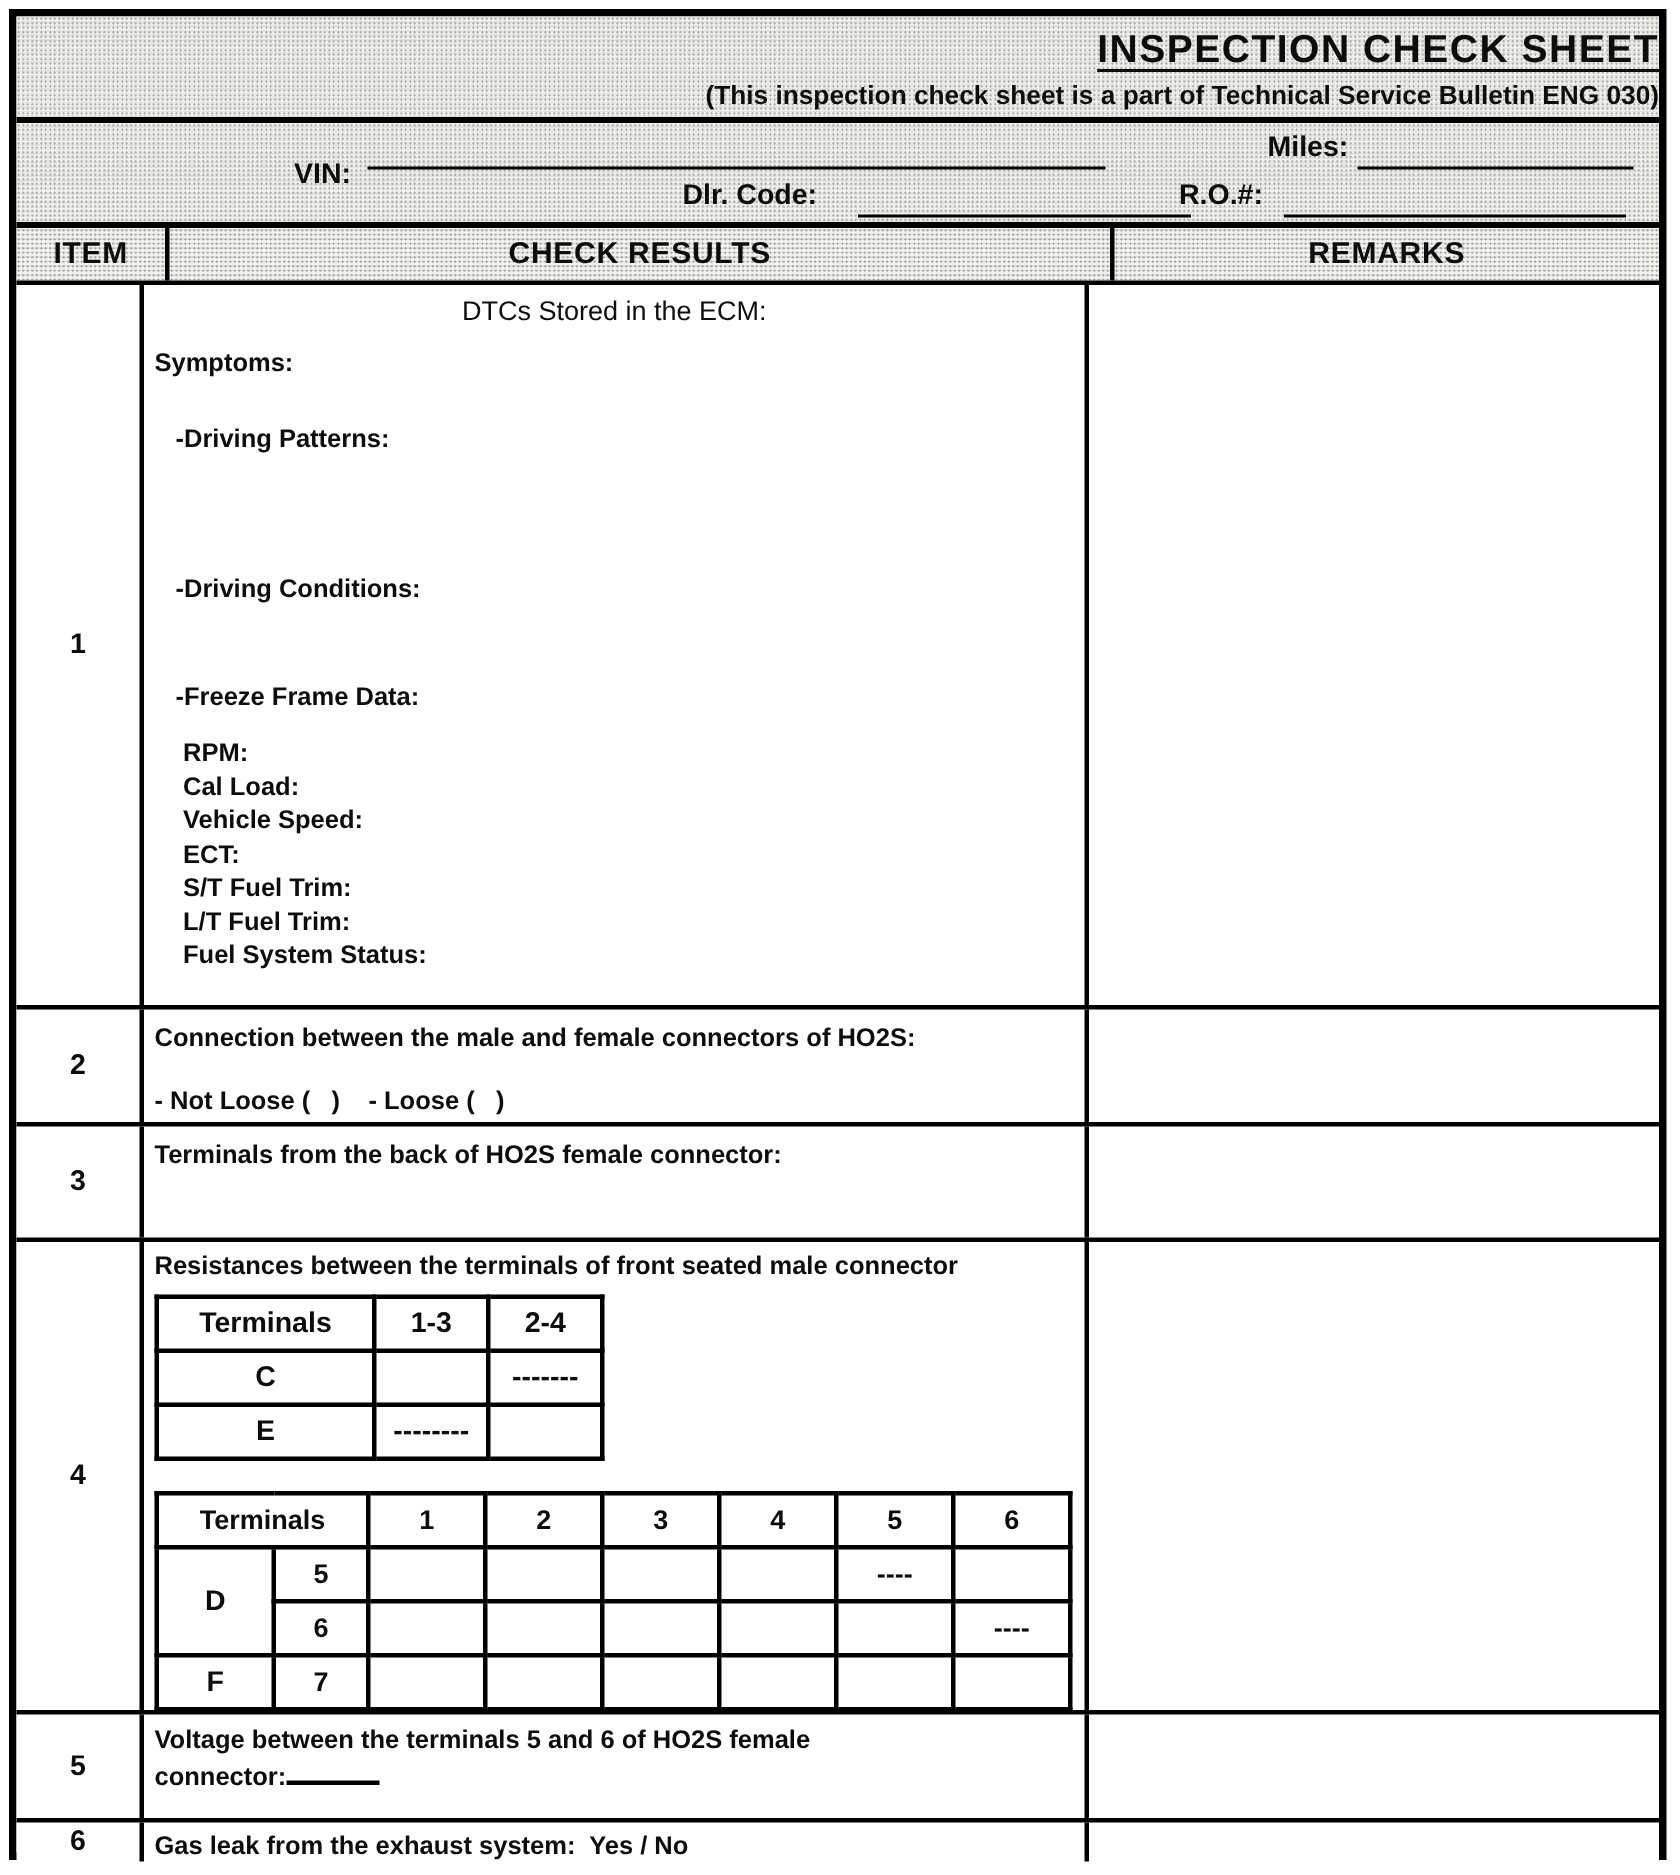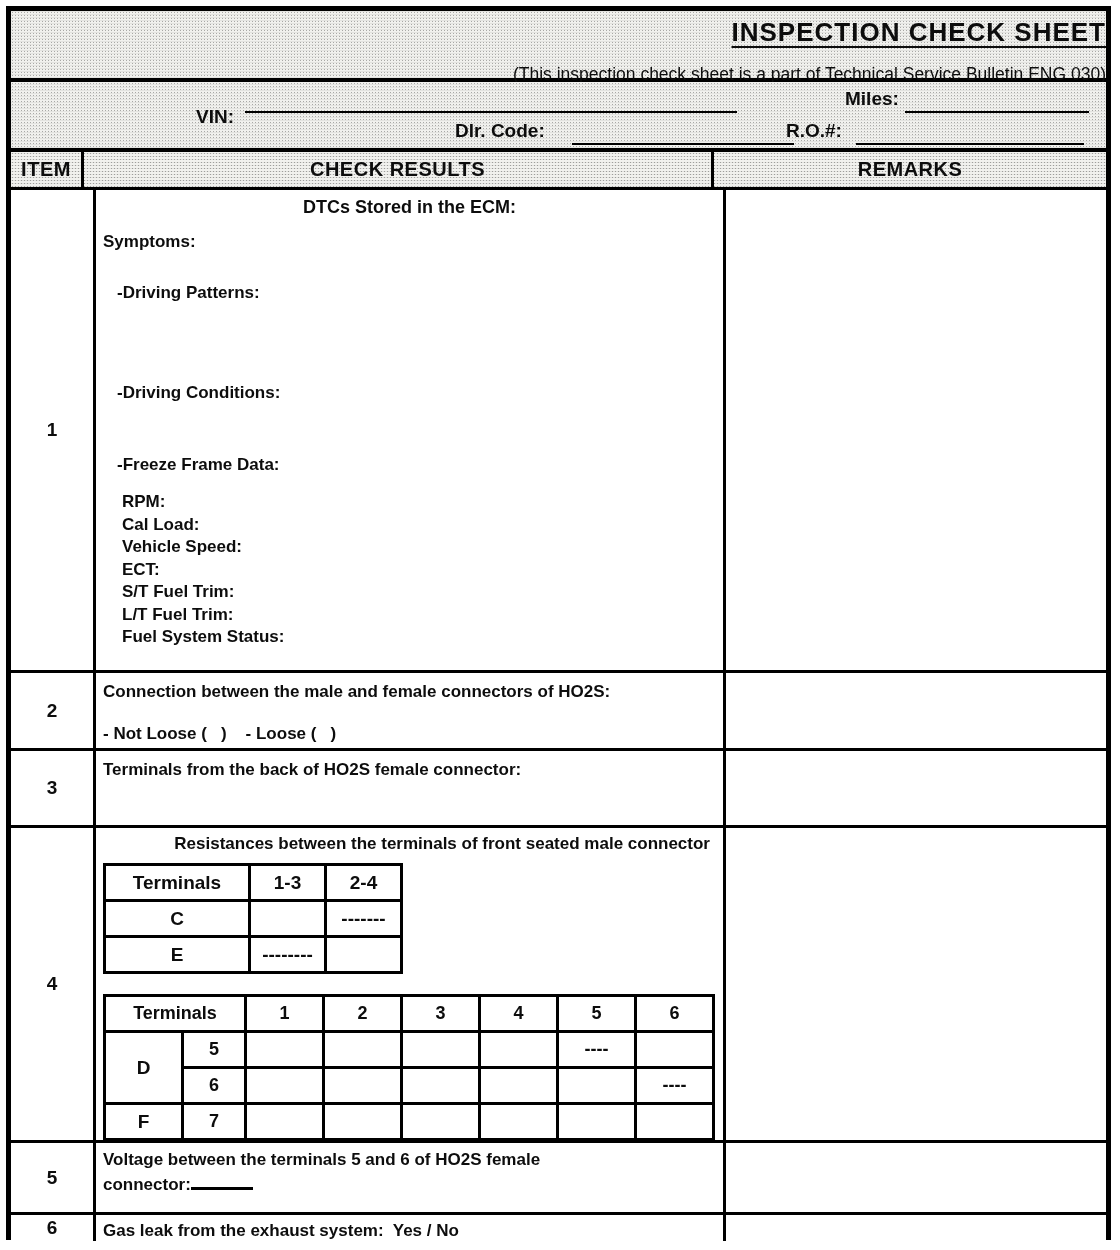--- a/index.html
+++ b/index.html
@@ -34,21 +34,21 @@
     height:71px; border-bottom:4px solid #000;
     text-align:right; padding-top:5px;
     flex:0 0 auto;
   }
   .title {
     font-size:26px; font-weight:bold; letter-spacing:1px;
     text-decoration:underline; text-underline-offset:5px; text-decoration-thickness:2px;
     line-height:32px;
   }
   .subtitle {
-    font-size:17.5px; font-weight:normal; line-height:26px; margin-top:13px;padding-left:15px;
+    font-size:17.5px; font-weight:bold; line-height:26px; margin-top:2px;padding-left:15px;
   }
 
   
   .fields-block {
     height:70px; border-bottom:4px solid #000;
     position:relative; flex:0 0 auto;
   }
   .flabel { position:absolute; font-size:19px; font-weight:bold; }
   .fline  { position:absolute; border-bottom:2px solid #000; height:0; }
   .vin-label   { left:185px; top:24px; }
@@ -60,21 +60,21 @@
   .ro-label    { left:775px; top:38px; }
   .ro-line     { left:845px; top:61px; width:228px; }
 
   
   .colhead {
     height:38px; border-bottom:3px solid #000;
     display:flex; flex:0 0 auto;
     font-size:20px; font-weight:bold; letter-spacing:0.5px;
   }
   .colhead > div { display:flex; align-items:center; justify-content:center; }
-  .ch-item { width:73px; border-right:3px solid #000; }
+  .ch-item { width:102px; border-right:3px solid #000; }
   .ch-check { width:630px; border-right:3px solid #000; }
   .ch-rem { flex:1; }
 
   
   .tbody { flex:1; display:flex; flex-direction:column; background:#fff; }
   .trow { display:flex; flex:0 0 auto; border-top:3px solid #000; }
   .trow.first { border-top:none; }
   .c-item {
     width:85px; border-right:3px solid #000;
     display:flex; align-items:center; justify-content:center;
@@ -82,41 +82,41 @@
   }
   .c-check { width:630px; border-right:3px solid #000; position:relative; }
   .c-rem { flex:1; }
 
   .r1 { height:480px; } .r2 { height:78px; } .r3 { height:77px; }
   .r4 { height:315px; } .r5 { height:72px; } .r6 { flex:1 1 auto; }
 
   .txt { font-size:17px; font-weight:bold; line-height:21px; }
 
   
-  .dtc-heading { text-align:center; margin-top:7px; font-size:18px; font-weight:bold; }
+  .dtc-heading { text-align:center; margin-top:7px; font-size:18px; font-weight:normal; }
   .symptoms    { margin:13px 0 0 7px; }
   .patterns    { margin:30px 0 0 21px; }
   .conditions  { margin:79px 0 0 21px; }
   .freeze      { margin:51px 0 16px 21px; }
   .ff-list     { margin:2px 0 0 26px; }
   .ff-list div { line-height:22.5px; }
 
   
   .line1 { margin:8px 0 0 7px; }
   .line2 { margin:21px 0 0 7px; }
   .r5 .line1 { margin-top:6px; }
   .r5 .line2 { margin-top:4px; }
   .r6 .line1 { margin-top:5px; }
   .blank-inline {
     display:inline-block; width:62px; height:14px;
     border-bottom:3px solid #000; vertical-align:baseline;
   }
 
   
-  .res-line { margin:5px 13px 0 7px;text-align:right; }
+  .res-line { margin:5px 0 0 7px; }
   table { border-collapse:collapse; margin-left:7px; }
   th, td {
     border:3px solid #000; text-align:center; vertical-align:middle;
     font-size:17px; font-weight:bold; padding:0;
   }
   .mtA { margin-top:9px; }
   .mtA th, .mtA td { height:36px; font-size:19px; }
   .mtA .cA0 { width:145px; } .mtA .cA1 { width:76px; } .mtA .cA2 { width:76px; }
   .mtB { margin-top:20px; }
   .mtB th, .mtB td { height:36px; font-size:18px; }

